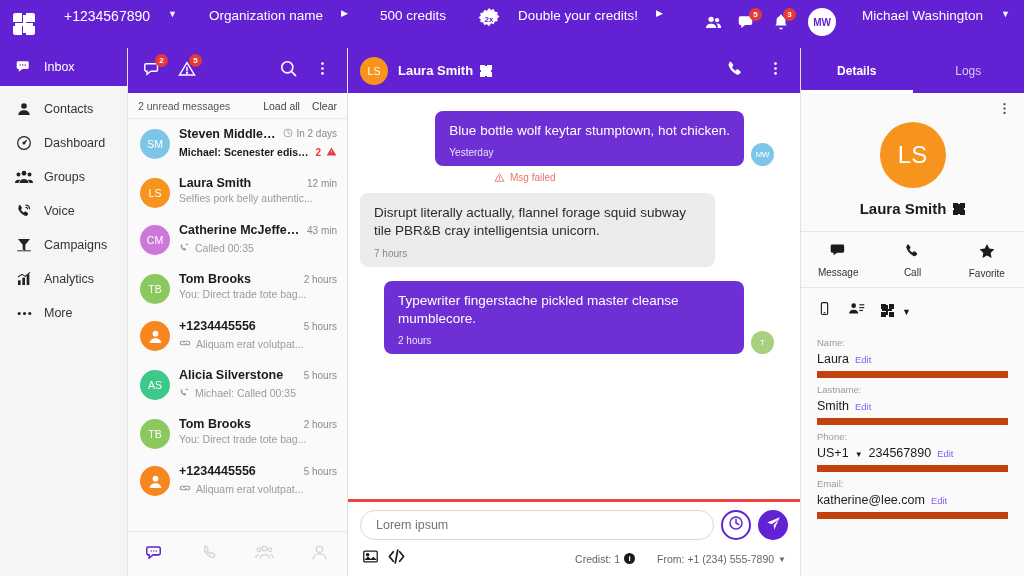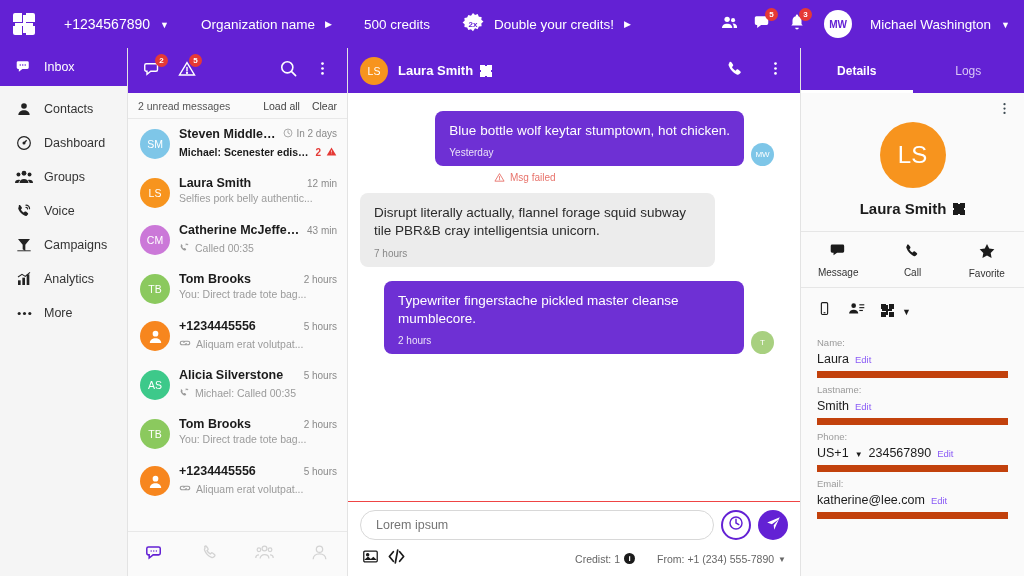--- a/index.html
+++ b/index.html
@@ -21,22 +21,22 @@
     position: absolute; background: #fff; display: block;
   }
   .logo i:nth-child(1){ left:0; top:0; width:9px; height:9px; border-radius:2px 0 0 0;}
   .logo i:nth-child(2){ right:0; top:0; width:9px; height:9px; border-radius:0 2px 0 0;}
   .logo i:nth-child(3){ left:0; bottom:0; width:9px; height:9px; border-radius:0 0 0 2px;}
   .logo i:nth-child(4){ right:0; bottom:0; width:9px; height:9px; border-radius:0 0 2px 0;}
   .logo i.bar-v{ left:9.5px; top:2px; width:3px; height:18px; border-radius:0;}
   .logo i.bar-h{ top:9.5px; left:2px; height:3px; width:18px; border-radius:0;}
 
   .tb-item {
-    display: flex; align-items: center; gap: 10px;
-    font-size: 13.5px; padding: 16px 16px; height: 48px; cursor: pointer;
+    display: flex; gap: 18px;
+    font-size: 13.5px; padding: 8px 16px; height: 48px; cursor: pointer;
     white-space: nowrap;
   }
   .tb-phone { font-size: 14px; font-weight: 400; }
   .caret-d { font-size: 9px; display:inline-block; transform: translateY(1px); }
   .caret-r { font-size: 9px; display:inline-block; }
   .tb-spacer { flex: 1; }
   .badge2x {
     width: 22px; height: 22px; flex:0 0 22px; position: relative;
     display: flex; align-items: center; justify-content: center;
   }
@@ -157,21 +157,21 @@
     width: 23px; height: 23px; border-radius: 50%; margin-left: 7px;
     display: flex; align-items: center; justify-content: center;
     font-size: 8px; color: #fff; flex: 0 0 23px;
   }
   .msg-fail {
     display: flex; align-items: center; gap: 5px; font-size: 10px;
     color: #e8746c; padding-left: 134px; margin: 0 0 10px;
   }
   .msg-wrap { display:flex; flex-direction:column; }
 
-  .composer { border-top: 1px solid #ef4444; padding: 8px 12px 6px; background:#fff; }
+  .composer { border-top: 3px solid #ef4444; padding: 8px 12px 6px; background:#fff; }
   .comp-row { display: flex; align-items: center; gap: 7px; }
   .comp-input {
     flex: 1; height: 30px; border: 1px solid #d8d8d8; border-radius: 16px;
     padding: 0 15px; font-size: 12.5px; color: #888;
     font-family: "Liberation Sans", sans-serif; outline: none; background:#fff;
   }
   .comp-btn {
     width: 30px; height: 30px; border-radius: 50%; display: flex;
     align-items: center; justify-content: center; cursor: pointer; flex:0 0 30px;
   }

